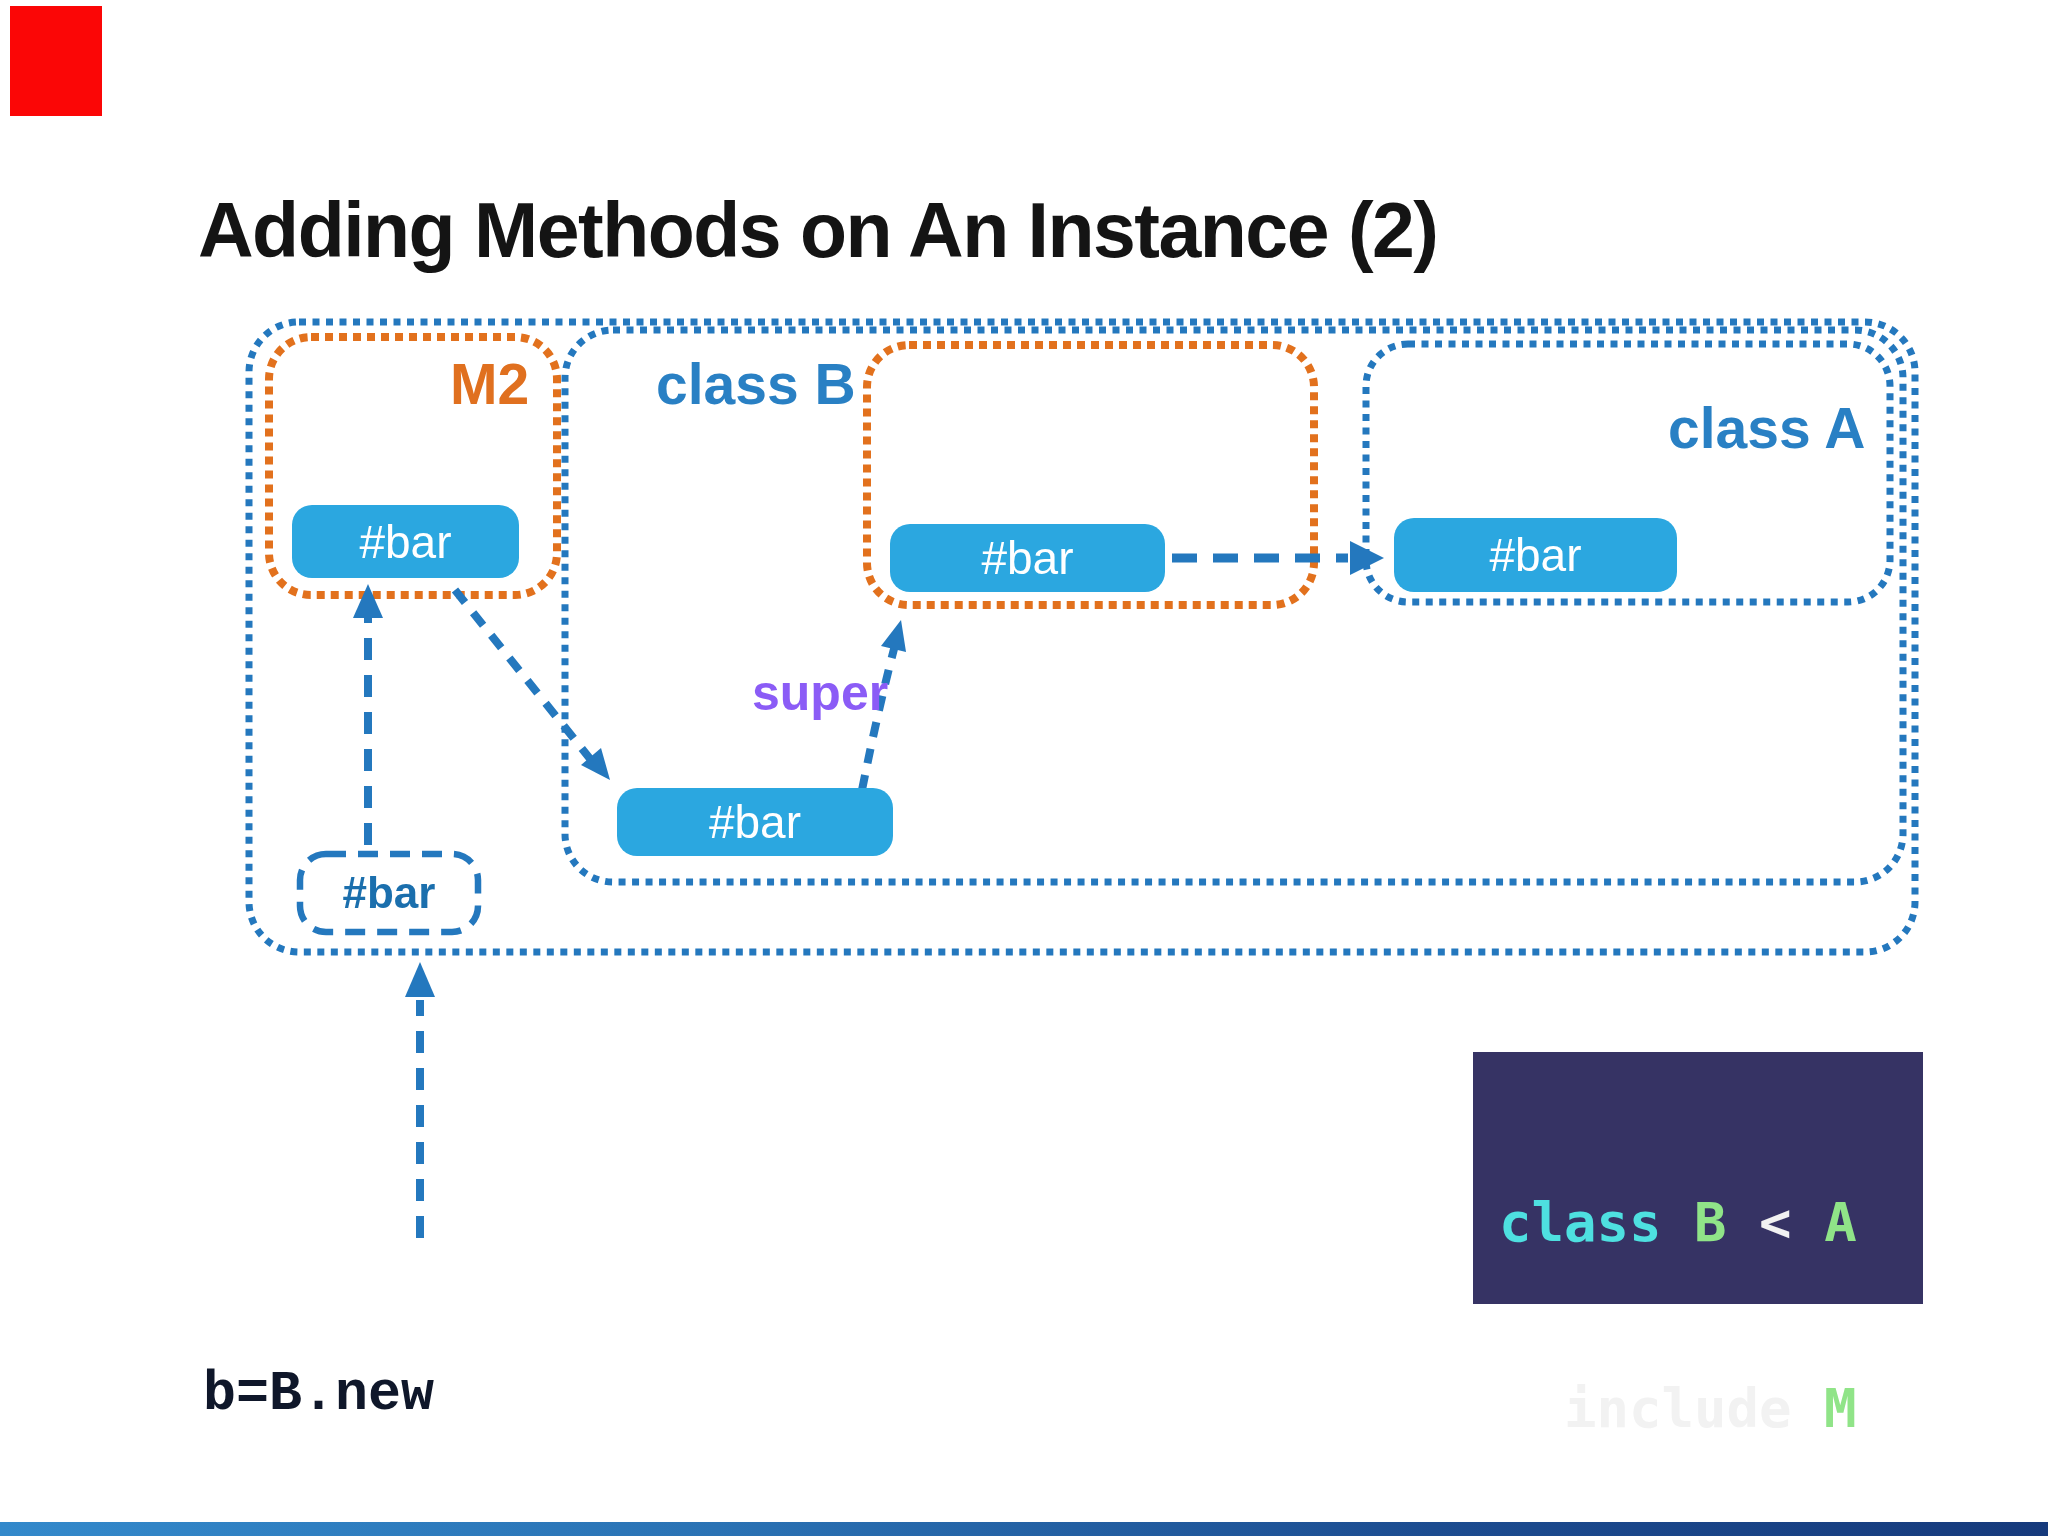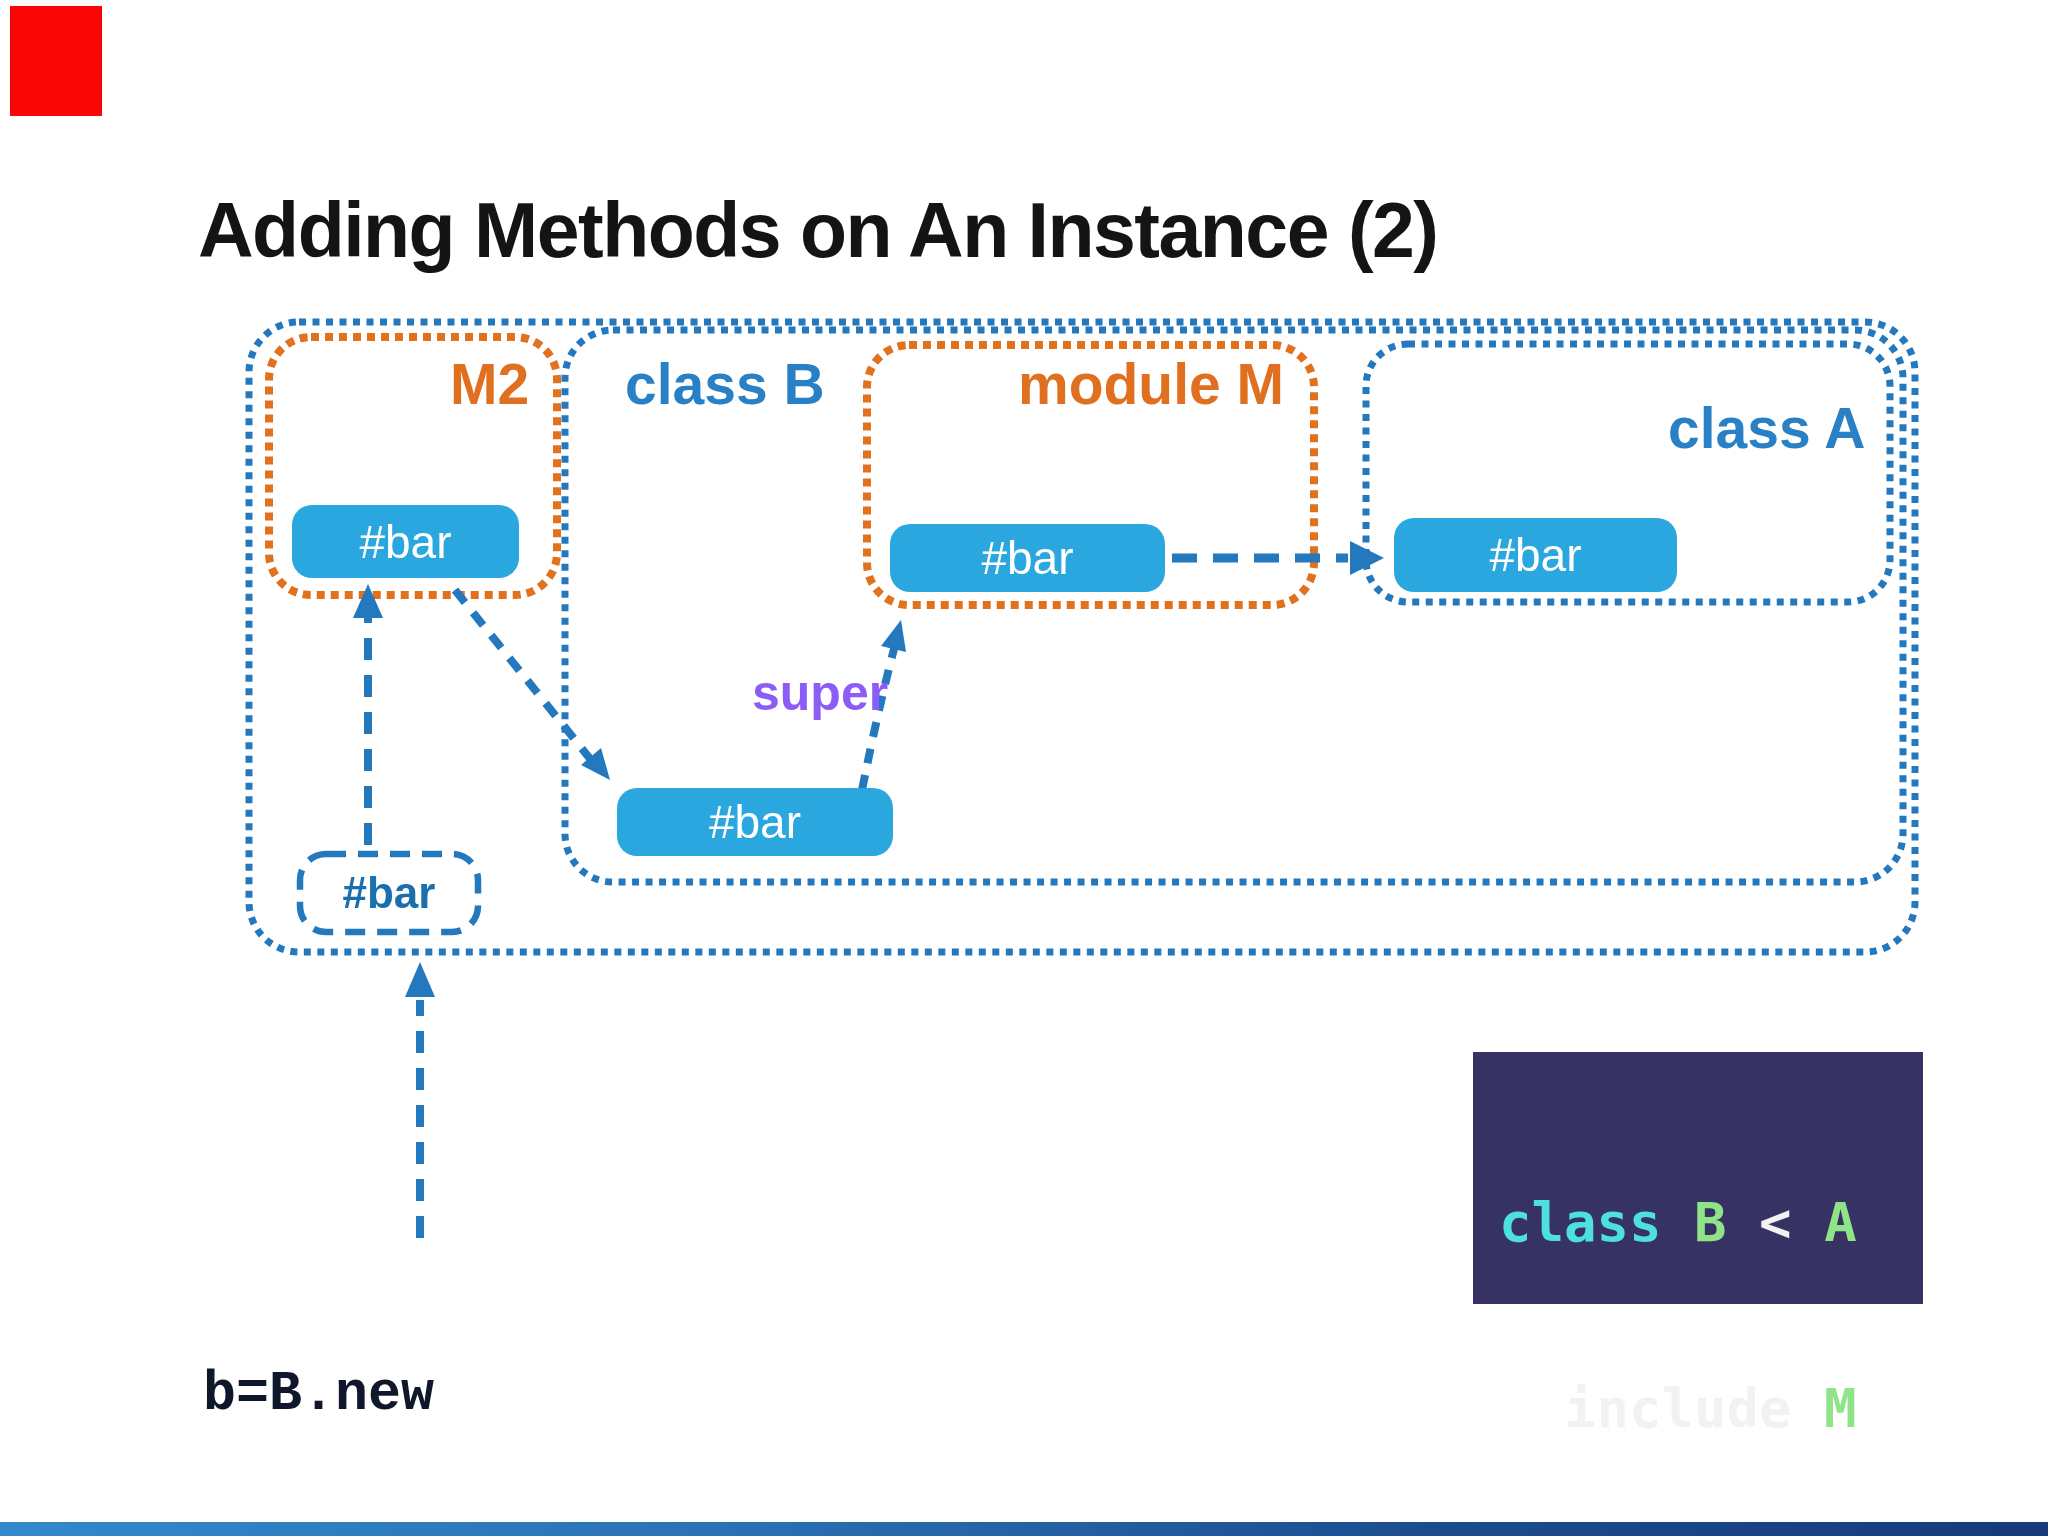--- a/index.html
+++ b/index.html
@@ -57,22 +57,21 @@
     <line x1="1172" y1="558" x2="1348" y2="558" stroke="#2478BE" stroke-width="9" stroke-dasharray="25 16"></line>
     <polygon points="1384,558 1350,541 1350,575" fill="#2478BE"></polygon>
 
     <line x1="420" y1="1238" x2="420" y2="1000" stroke="#2478BE" stroke-width="8" stroke-dasharray="22 15"></line>
     <polygon points="420,962 405,997 435,997" fill="#2478BE"></polygon>
   </svg>
 
   <div class="abs title">Adding Methods on An Instance (2)</div>
 
   <div class="abs boxlabel lab-orange" style="left:450px;top:356px;">M2</div>
-  <div class="abs boxlabel lab-blue" style="left:625px;top:356px;">class B</div>
-  <div class="abs boxlabel lab-orange" style="left:1018px;top:356px;">module M</div>
+  <div class="abs boxlabel lab-blue" style="left:656px;top:356px;">class B</div>
   <div class="abs boxlabel lab-blue" style="left:1668px;top:356px;margin-top:44px;">class A</div>
 
   <div class="abs pill" style="left:292px;top:505px;width:227px;height:73px;">
     <span>#bar</span>
   </div>
   <div class="abs pill" style="left:890px;top:524px;width:275px;height:68px;">
     <span>#bar</span>
   </div>
   <div class="abs pill" style="left:1394px;top:518px;width:283px;height:74px;">
     <span>#bar</span>

